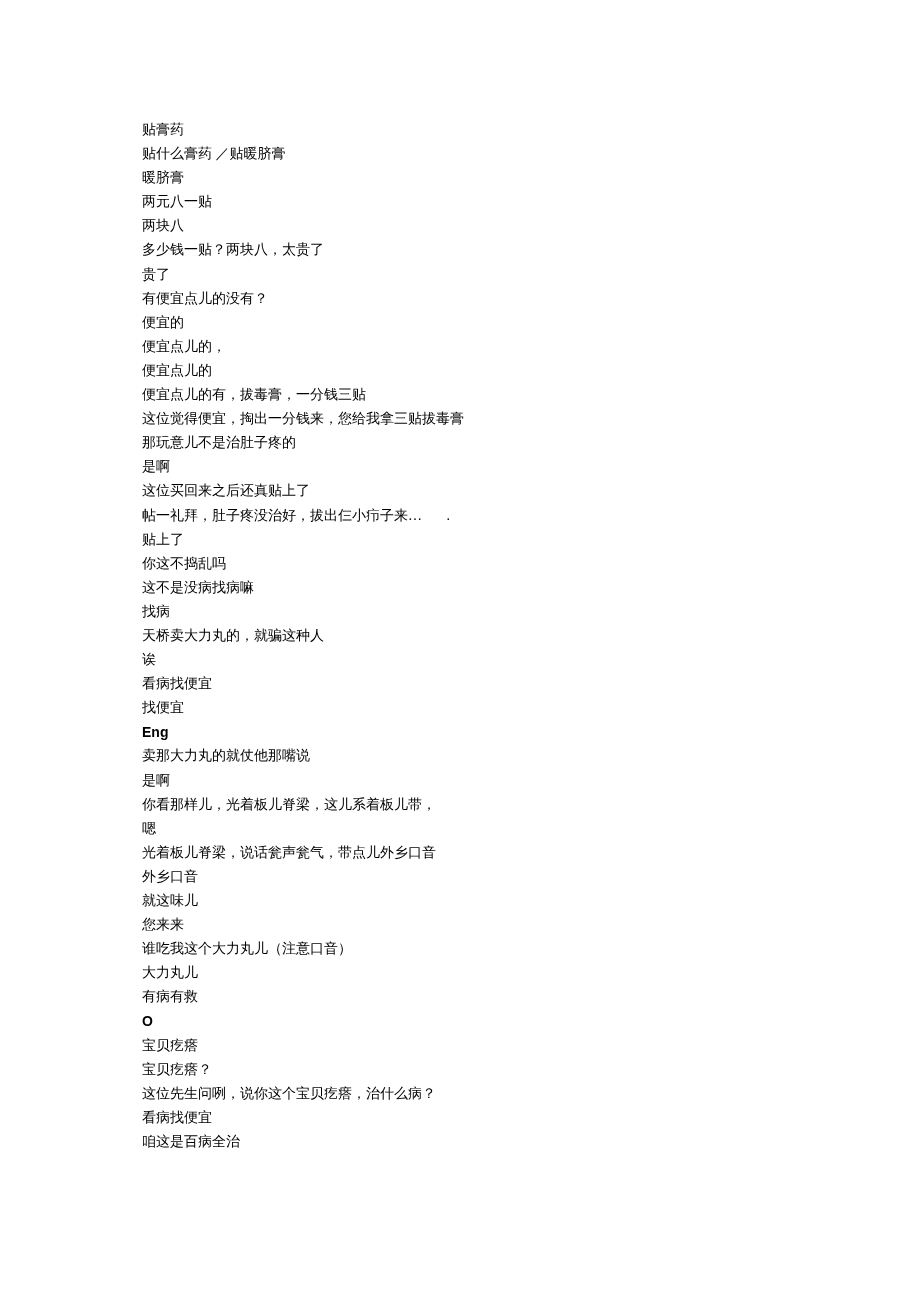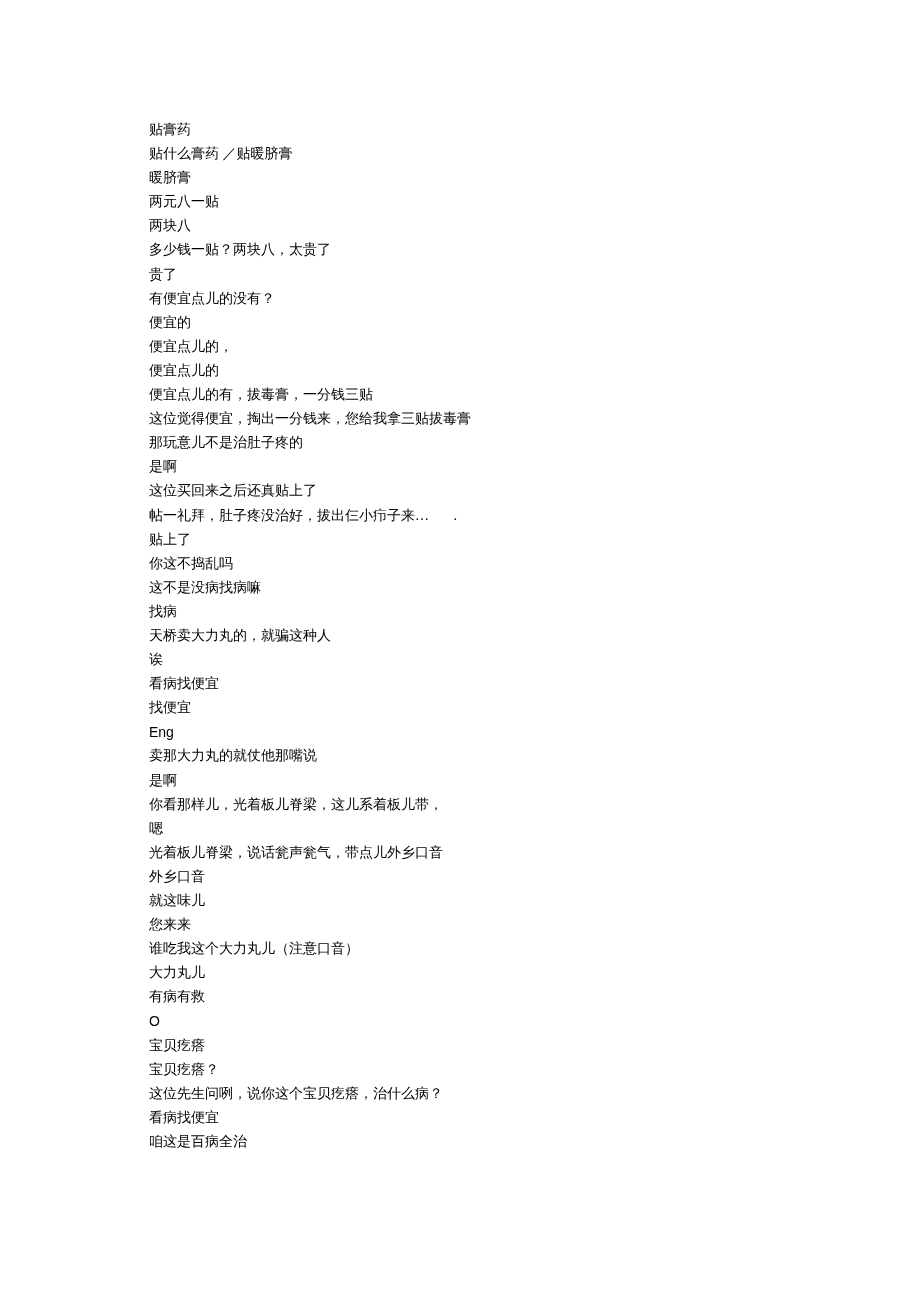--- a/index.html
+++ b/index.html
@@ -5,31 +5,31 @@
   body {
     margin: 0;
     padding: 0;
     background: #ffffff;
     width: 920px;
     font-family: "SimSun", "宋体", serif;
   }
   .page {
     padding: 118px 0 0 142px;
     width: 640px;
-    margin-left: 7px;
   }
   .line {
     font-size: 14px;
     line-height: 24.1px;
     color: #000000;
     white-space: pre;
   }
   .latin {
     font-family: Arial, sans-serif;
     font-size: 14px;
+    font-weight: bold;
   }
 </style>
 </head>
 <body>
 
 <div class="page">
   <div class="line">贴膏药</div>
   <div class="line">贴什么膏药 ／贴暖脐膏</div>
   <div class="line">暖脐膏</div>
   <div class="line">两元八一贴</div>

